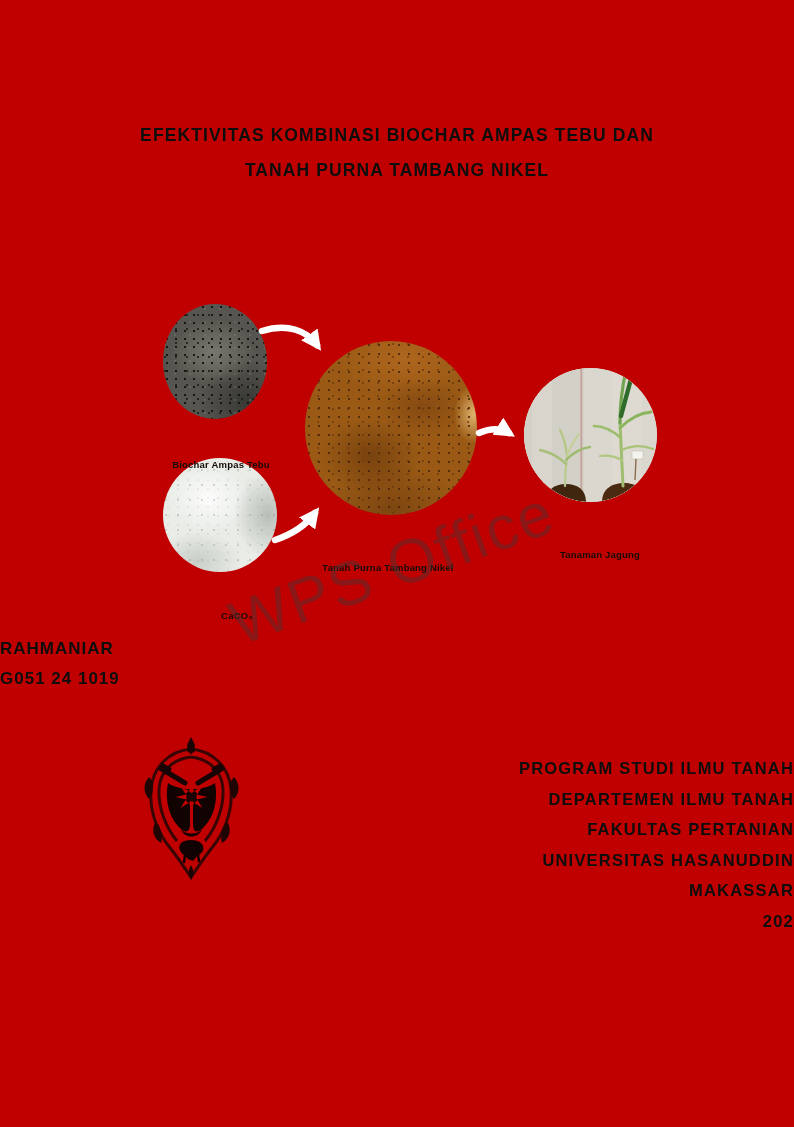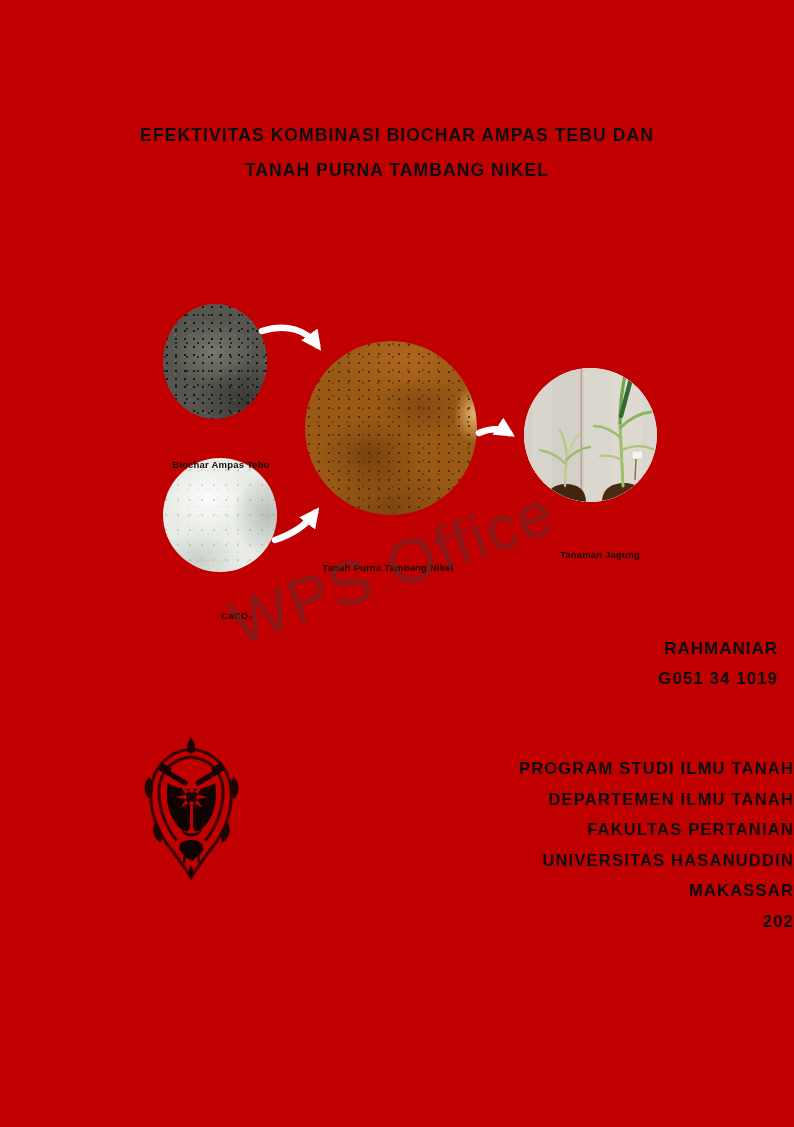--- a/index.html
+++ b/index.html
@@ -75,21 +75,21 @@
   
   .watermark {
     left:142px; top:512px; width:500px; height:110px;
     display:flex; align-items:center; justify-content:center;
     transform:rotate(-20deg);
     font-size:62px; font-weight:400; letter-spacing:2px;
     color:rgba(60,60,60,0.40); white-space:nowrap; pointer-events:none;
   }
 
   
-  .author-block { position:absolute; top:634px; left:0; right:16px; text-align:right; }
+  .author-block { position:absolute; top:634px; left:0; right:4px; text-align:left; }
   .author-line { font-size:17px; font-weight:bold; line-height:30px; letter-spacing:1px; color:#0d0d0d; }
 
   
   .inst-block { position:absolute; top:753px; left:0; right:0; text-align:right; }
   .inst-line { font-size:16.5px; font-weight:bold; line-height:30.5px; letter-spacing:1.2px; color:#0d0d0d; }
 
   .logo-box { left:141px; top:737px; width:101px; height:146px; }
 </style>
 </head>
 <body>
@@ -159,21 +159,21 @@
     </defs>
     <path d="M 262 331 C 288 323, 307 331, 317 345" fill="none" stroke="#ffffff" stroke-width="6.5" stroke-linecap="round" marker-end="url(#ah)"></path>
     <path d="M 275 540 C 293 534, 306 525, 315 513" fill="none" stroke="#ffffff" stroke-width="6.5" stroke-linecap="round" marker-end="url(#ah)"></path>
     <path d="M 479 433 C 491 428, 501 428, 509 433" fill="none" stroke="#ffffff" stroke-width="6.5" stroke-linecap="round" marker-end="url(#ah)"></path>
   </svg>
 
   <div class="watermark">WPS Office</div>
 
   <div class="author-block">
     <div class="author-line">RAHMANIAR</div>
-    <div class="author-line">G051 34 1019</div>
+    <div class="author-line">G051 24 1019</div>
   </div>
 
   <div class="logo-box">
     <svg width="101" height="146" viewBox="0 0 101 146">
 
       <g fill="none" stroke="#2a0606" stroke-width="3" opacity="0.9">
         <path d="M50,12 C28,14 12,30 10,52 C8,76 18,98 30,112 C38,122 44,132 50,140 C56,132 62,122 70,112 C82,98 92,76 90,52 C88,30 72,14 50,12 Z"></path>
         <path d="M50,20 C32,22 19,34 18,52 C17,72 26,92 36,104"></path>
         <path d="M50,20 C68,22 81,34 82,52 C83,72 74,92 64,104"></path>
       </g>

